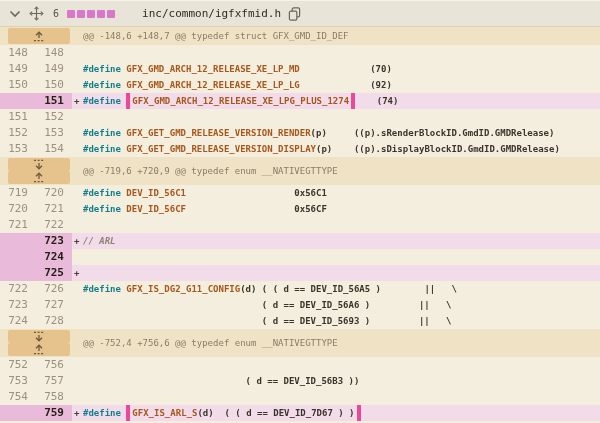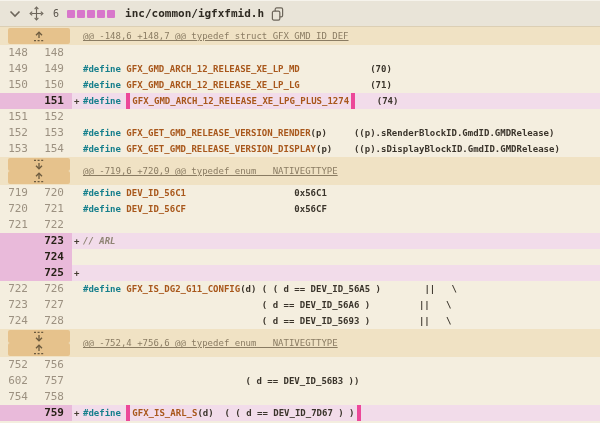--- a/index.html
+++ b/index.html
@@ -13,30 +13,30 @@
     height:27px;background:#e9e4d8;border-bottom:1px solid #dccfb4;
     display:flex;align-items:center;box-sizing:border-box;
     border-top:1px solid #f6f3ec;
   }
   .ico{display:inline-flex;align-items:center;justify-content:center;background:none;border:none;padding:0;cursor:pointer;}
   .chev{margin-left:9px;}
   .drag{margin-left:8px;}
   .cnt{margin-left:9px;font-size:10px;color:#5b554c;}
   .squares{display:flex;gap:2px;margin-left:8px;}
   .squares span{width:8px;height:8px;border-radius:1px;}
-  .fpath{margin-left:10px;font-size:11px;font-weight:bold;color:#2f2a22;cursor:pointer;}
+  .fpath{margin-left:27px;font-size:11px;font-weight:normal;color:#2f2a22;cursor:pointer;}
   .copy{margin-left:7px;}
   
   .hunk{display:flex;align-items:stretch;background:#f0e2c4;}
   .hunk.single{height:18px;}
   .hunk.double{height:28px;}
   .expcell{width:72px;box-sizing:border-box;padding:1px 2px 1px 8px;display:flex;flex-direction:column;}
   .expbtn{flex:1;background:#e6c28c;border:none;border-radius:2px;padding:0;margin:0;
           display:flex;align-items:center;justify-content:center;cursor:pointer;}
-  .hunktext{white-space:pre;font-size:9px;color:#8a7c63;padding-left:11px;display:flex;align-items:center;text-decoration:underline;}
+  .hunktext{white-space:pre;font-size:9px;color:#8a7c63;padding-left:11px;display:flex;align-items:center;}
   
   .drow{display:flex;height:16px;}
   .drow .g{width:36px;box-sizing:border-box;text-align:right;padding-right:8px;
            font-size:11px;line-height:16px;color:#9c9181;cursor:pointer;}
   .drow .code{flex:1;white-space:pre;font-size:9px;line-height:16px;font-weight:bold;
               color:#3a342b;padding-left:2px;box-sizing:border-box;overflow:hidden;}
   .marker{display:inline-block;width:9px;color:#443c30;}
   .drow.addition .g{background:#e9bada;color:#272117;font-weight:bold;}
   .drow.addition .code{background:#f2dcea;}
   .kw{color:#157f8c;margin-top:8px;}
@@ -96,21 +96,21 @@
       <div class="code"><span class="marker"> </span></div>
     </div>
     <div class="drow context">
       <span class="g">149</span>
       <span class="g">149</span>
       <div class="code"><span class="marker"> </span><span class="kw">#define </span><span class="id">GFX_GMD_ARCH_12_RELEASE_XE_LP_MD</span><span class="tx">             (70)</span></div>
     </div>
     <div class="drow context">
       <span class="g">150</span>
       <span class="g">150</span>
-      <div class="code"><span class="marker"> </span><span class="kw">#define </span><span class="id">GFX_GMD_ARCH_12_RELEASE_XE_LP_LG</span><span class="tx">             (71)</span></div>
+      <div class="code"><span class="marker"> </span><span class="kw">#define </span><span class="id">GFX_GMD_ARCH_12_RELEASE_XE_LP_LG</span><span class="tx">             (92)</span></div>
     </div>
     <div class="drow addition">
       <span class="g"></span>
       <span class="g">151</span>
       <div class="code"><span class="marker">+</span><span class="kw">#define </span><span class="hlbox"><span class="id">GFX_GMD_ARCH_12_RELEASE_XE_LPG_PLUS_1274</span></span><span class="tx">    (74)</span></div>
     </div>
     <div class="drow context">
       <span class="g">151</span>
       <span class="g">152</span>
       <div class="code"><span class="marker"> </span></div>
@@ -206,21 +206,21 @@
         </button>
       </div>
       <span class="hunktext">@@ -752,4 +756,6 @@ typedef enum __NATIVEGTTYPE</span>
     </div>
     <div class="drow context">
       <span class="g">752</span>
       <span class="g">756</span>
       <div class="code"><span class="marker"> </span></div>
     </div>
     <div class="drow context">
-      <span class="g">602</span>
+      <span class="g">753</span>
       <span class="g">757</span>
       <div class="code"><span class="marker"> </span><span class="tx">                              ( d == DEV_ID_56B3 ))</span></div>
     </div>
     <div class="drow context">
       <span class="g">754</span>
       <span class="g">758</span>
       <div class="code"><span class="marker"> </span></div>
     </div>
     <div class="drow addition">
       <span class="g"></span>

